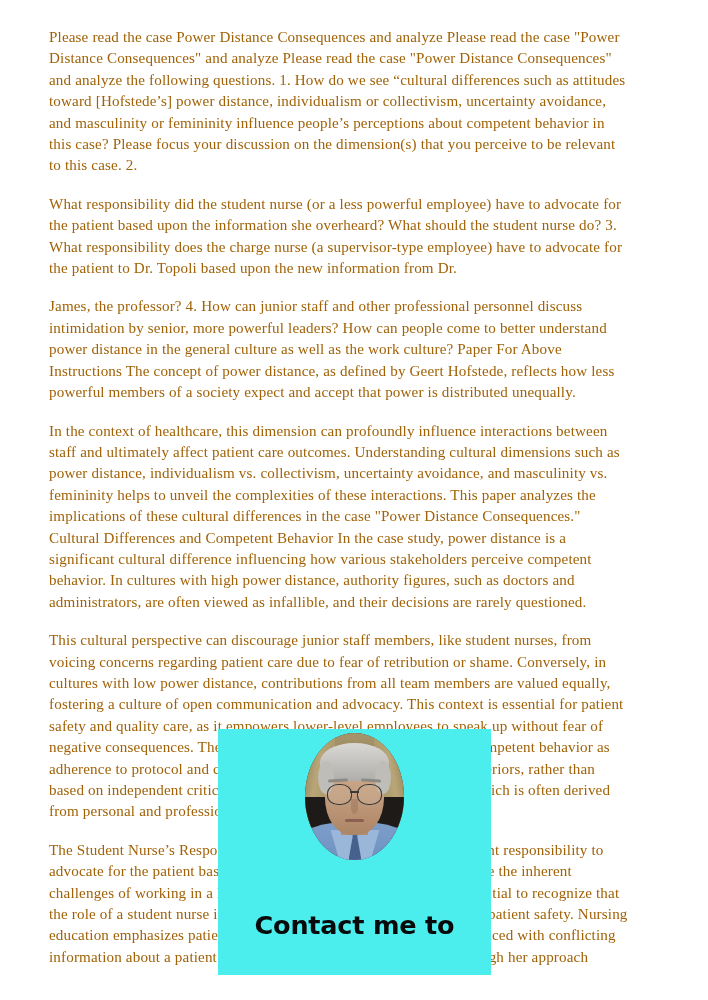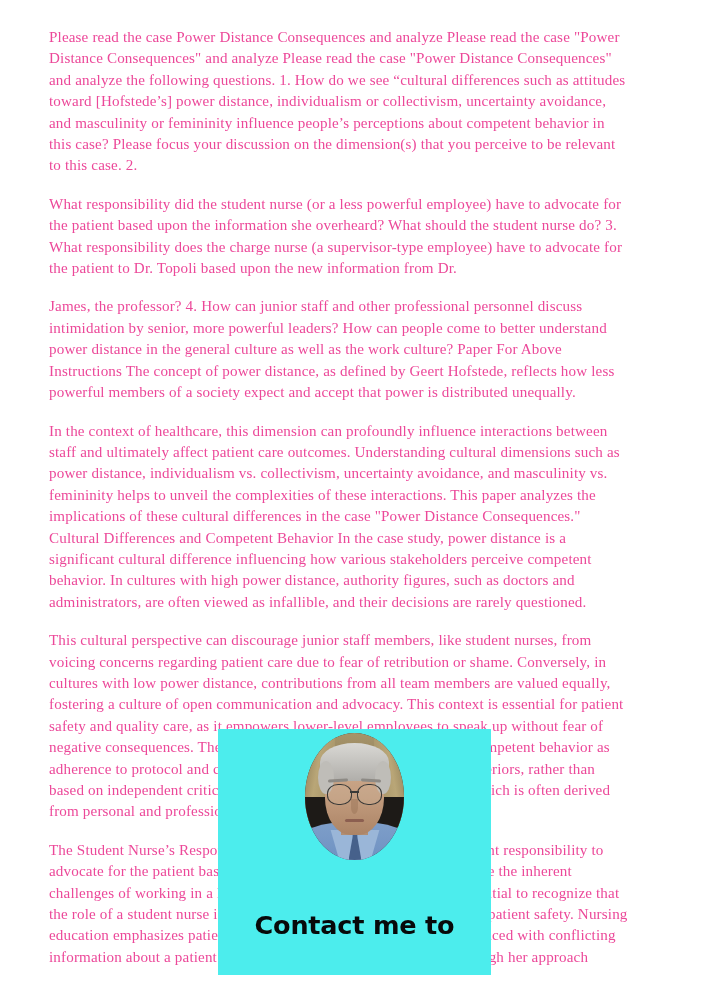--- a/index.html
+++ b/index.html
@@ -25,21 +25,21 @@
     position: absolute;
     left: 49px;
     top: 27px;
     width: 580px;
   }
 
   .para {
     font-family: "Liberation Serif", "DejaVu Serif", serif;
     font-size: 15.1px;
     line-height: 21.4px;
-    color: #ec4899;
+    color: #a16207;
     margin: 0 0 17px 0;
     text-align: left;
     white-space: pre-wrap;
     letter-spacing: 0.01em;
   }
   .para:last-child { margin-bottom: 0; }
 
   
   #contact-overlay {
     position: absolute;

